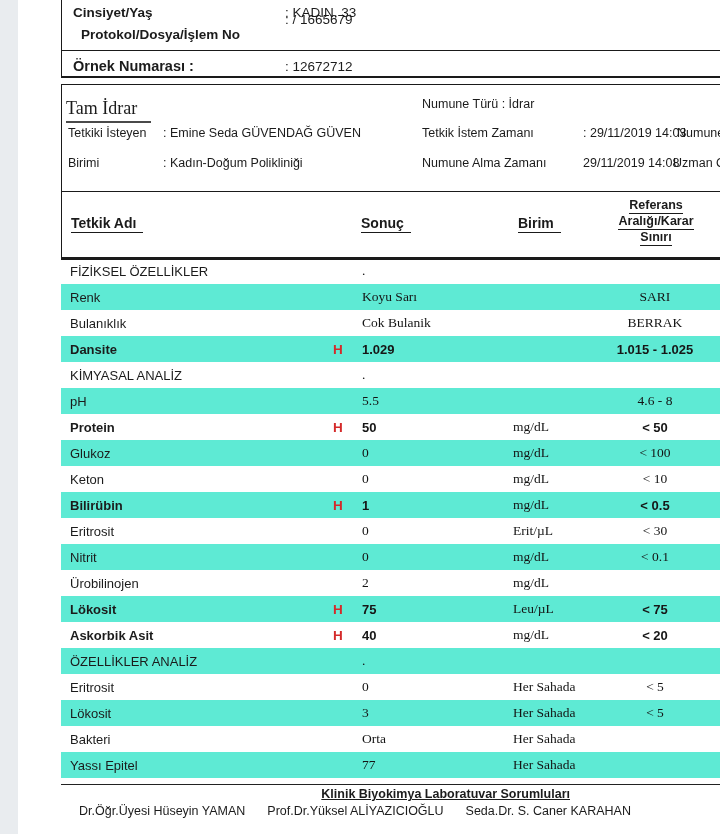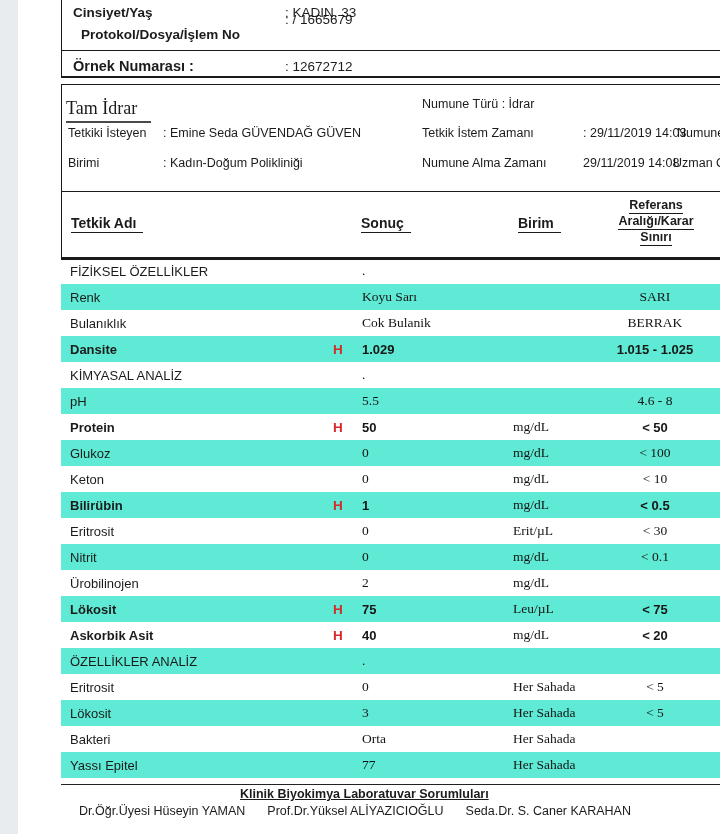--- a/index.html
+++ b/index.html
@@ -28,21 +28,21 @@
   .row span{position:absolute;top:50%;transform:translateY(-50%);white-space:nowrap;}
   .c-name{left:9px;font-size:13px;}
   .row.high .c-name{font-weight:bold;}
   .c-flag{left:272px;font-weight:bold;font-size:13.5px;}
   .c-result{left:301px;}
   .c-unit{left:452px;font-family:"Liberation Serif",serif;font-size:13.5px;color:#141414;}
   .c-ref{left:514px;width:160px;text-align:center;}
   .serif{font-family:"Liberation Serif",serif;font-size:13.5px;color:#141414;}
   .boldsans{font-family:"Liberation Sans",sans-serif;font-weight:bold;font-size:13px;color:#161616;}
   #footer-line{left:61px;top:784px;width:659px;border-top:1.6px solid #222;height:0;}
-  #footer-title{left:240px;top:787px;width:330px;text-align:left;font-weight:bold;font-size:12.5px;text-decoration:underline;white-space:nowrap;}
+  #footer-title{left:240px;top:787px;width:330px;text-align:right;font-weight:bold;font-size:12.5px;text-decoration:underline;white-space:nowrap;}
   #footer-docs{left:95px;top:804px;width:520px;display:flex;justify-content:center;gap:22px;font-size:12.5px;white-space:nowrap;}
 </style>
 </head>
 <body>
 
 <div class="page-strip"></div>
 
 <div class="box" id="box-top">
   <div class="abs" id="box-top-sep"></div>
 </div>

